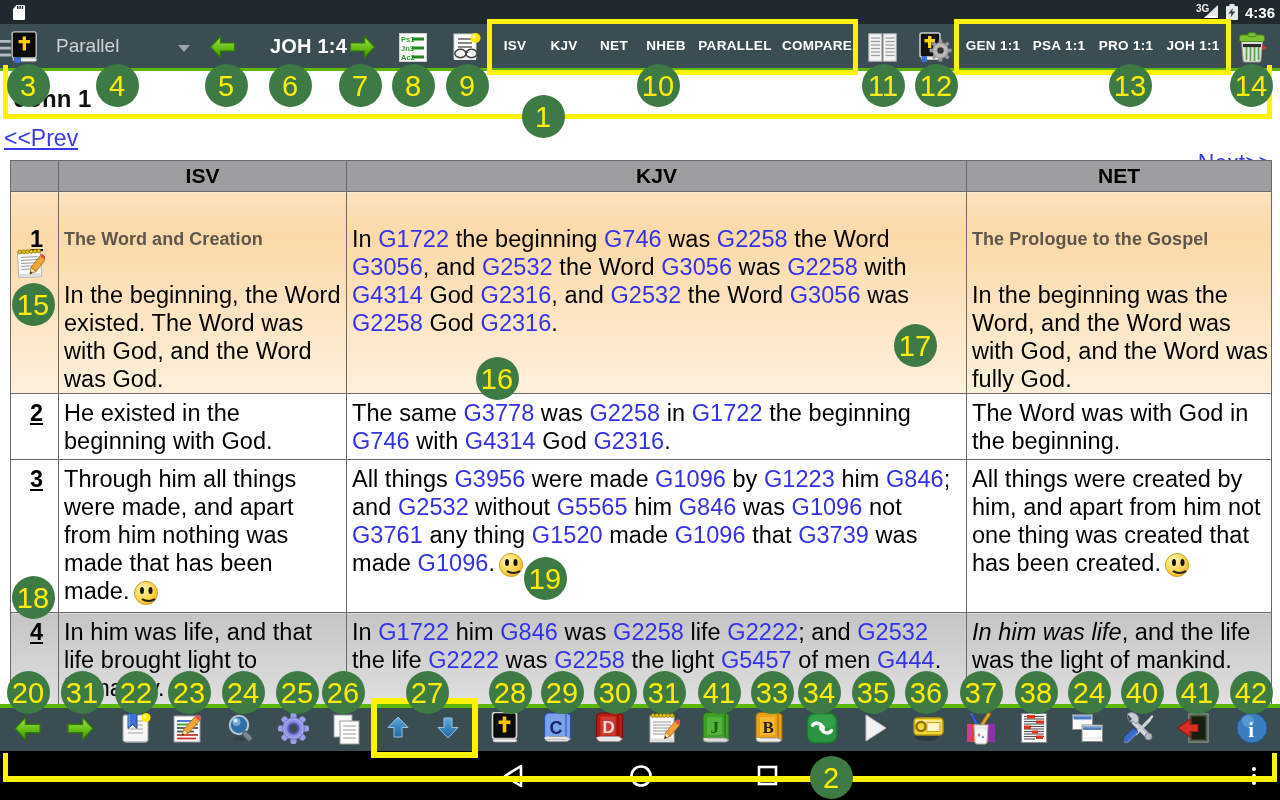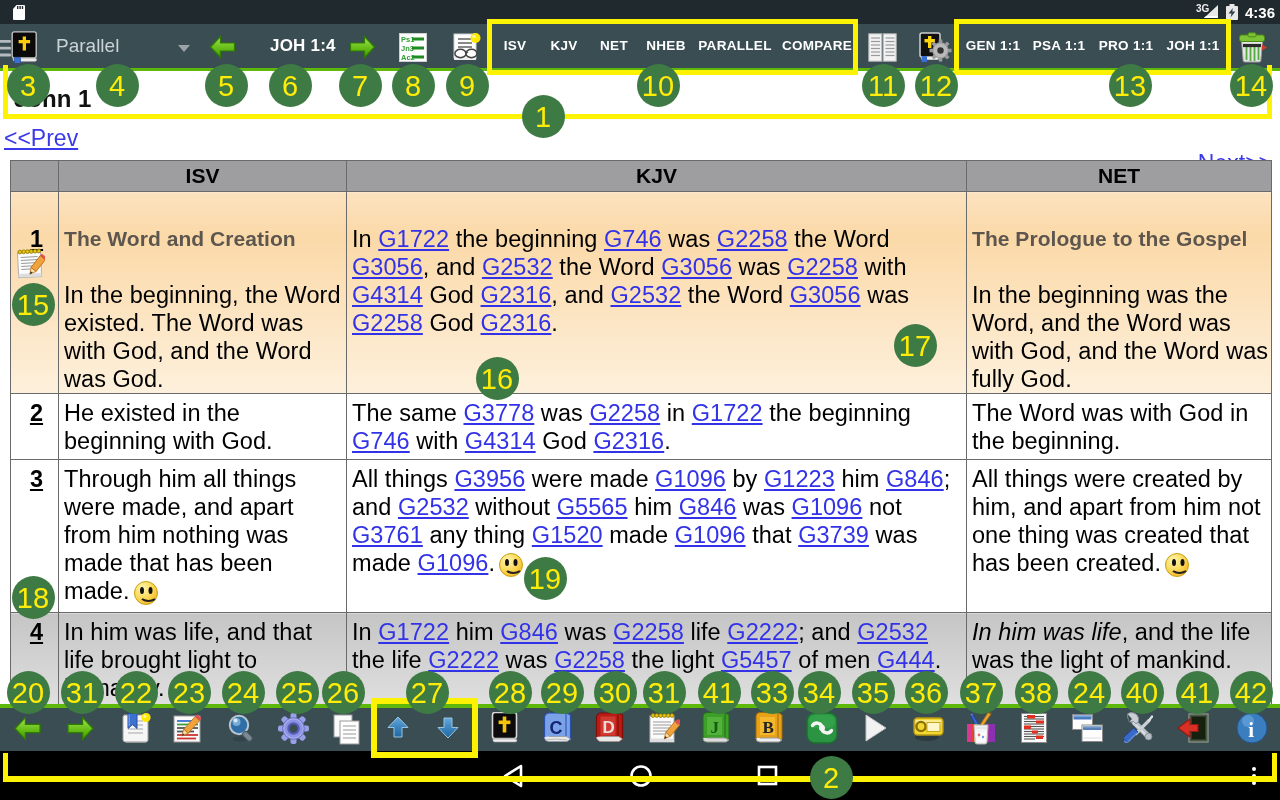--- a/index.html
+++ b/index.html
@@ -17,22 +17,22 @@
 .navlink{position:absolute;color:#3a3aeb;font-size:23px;text-decoration:underline}
 
 table{border-collapse:collapse;table-layout:fixed}
 #vtable{position:absolute;left:10px;top:160px;width:1261px}
 #vtable td,#vtable th{border:1px solid #6a6a6a;vertical-align:top;font-size:23.5px;line-height:28px;padding:5px 1px 0 5px;letter-spacing:0.05px}
 #vtable th{background:#9e9ea0;font-size:21px;height:31px;padding:0;line-height:30px;color:#000}
 .vnum{font-weight:bold;text-decoration:underline;color:#000}
 td.c0{text-align:center;padding-left:2px;padding-right:14px}
 .r1{background:linear-gradient(180deg,#fce2bf 0%,#fbd9a8 22%,#fdf0dc 100%)}
 .r4{background:linear-gradient(180deg,#c5c5c5 0%,#ededed 100%)}
-a.g{color:#3232e8;text-decoration:underline}
-.title{font-weight:bold;color:#5d564e;white-space:nowrap;font-size:21px}
+a.g{color:#3232e8;}
+.title{font-weight:bold;color:#5d564e;white-space:nowrap;font-size:18px}
 .sp{height:28px}
 .smile{display:inline-block;width:24px;height:24px;border-radius:50%;background:radial-gradient(circle at 35% 30%,#fdf6b0,#fbd34a 55%,#f2a41f 95%);border:1px solid #c8a114;vertical-align:-6px;margin-left:4px;position:relative}
 .smile::before{content:"";position:absolute;left:5.5px;top:4.5px;width:4px;height:7px;border-radius:50%;background:#111;box-shadow:8.5px 0 #111}
 .smile::after{content:"";position:absolute;left:4px;top:6px;width:15px;height:10px;border:2.5px solid transparent;border-bottom:2.5px solid #222;border-radius:50%}
 .tl2{position:absolute;top:24px;height:44px;line-height:44px;color:#fff;font-weight:bold;font-size:13.5px;letter-spacing:.3px;transform:translateX(-50%);white-space:nowrap}
 
 #gline2{left:0;top:704px;width:1280px;height:4px;background:#5eb70b}
 #botbar{left:0;top:708px;width:1280px;height:43px;background:#3a4d53}
 #navbar{left:0;top:751px;width:1280px;height:49px;background:#000}
 
@@ -93,21 +93,21 @@
       <path d="M2 27 H23.5 q2.3 0.3 2.3 1.8 q0 1.5-2.3 1.8 H4.5 q-2.5 -0.3 -2.5-1.8 Z" fill="#ececec" stroke="#9a9a9a" stroke-width="0.7"></path>
       <rect x="3.4" y="26.3" width="6" height="7" rx="0.8" fill="#3a6fd8" stroke="#274f9e" stroke-width="0.8"></rect>
     </svg>
   <div class="abs" style="left:56px;top:24px;height:44px;line-height:43px;color:#ccd3d6;font-size:19px">Parallel</div>
   <svg class="icon" style="left:178px;top:45px" width="12" height="7" viewBox="0 0 12 7">
       <path d="M0 0 H12 L6 7 Z" fill="#9aa4a8"></path>
     </svg>
   <svg class="icon" style="left:209px;top:35px" width="27" height="24" viewBox="0 0 27 24">
       <path d="M11.5 1.5 L1.5 12 L11.5 22.5 L11.5 16 L25.5 16 L25.5 8 L11.5 8 Z" fill="url(#ga)" stroke="#2e7d00" stroke-width="1.2"></path>
     </svg>
-  <div class="abs" style="left:270px;top:24px;height:44px;line-height:44px;color:#fff;font-weight:bold;font-size:17px;letter-spacing:.2px">JOH 1:4</div>
+  <div class="abs" style="left:270px;top:24px;height:44px;line-height:44px;color:#fff;font-weight:bold;font-size:20px;letter-spacing:.2px">JOH 1:4</div>
   <svg class="icon" style="left:349px;top:35px" width="27" height="24" viewBox="0 0 27 24">
       <path d="M15.5 1.5 L25.5 12 L15.5 22.5 L15.5 16 L1.5 16 L1.5 8 L15.5 8 Z" fill="url(#ga)" stroke="#2e7d00" stroke-width="1.2"></path>
     </svg>
   <svg class="icon" style="left:399px;top:33px" width="28" height="29" viewBox="0 0 28 29">
       <rect x="0.5" y="0.5" width="27" height="28" fill="#fdfdfd" stroke="#d0d0d0"></rect>
       <text x="2" y="9" font-size="7.5" font-weight="bold" fill="#2e9e2e" font-family="Liberation Sans">Ps1</text>
       <rect x="13" y="4.5" width="12" height="3" fill="#1f8a1f"></rect>
       <text x="2" y="18" font-size="7.5" font-weight="bold" fill="#2e9e2e" font-family="Liberation Sans">Jn3</text>
       <rect x="13" y="13.5" width="12" height="3" fill="#1f8a1f"></rect>
       <text x="2" y="27" font-size="7.5" font-weight="bold" fill="#2e9e2e" font-family="Liberation Sans">Ac2</text>

